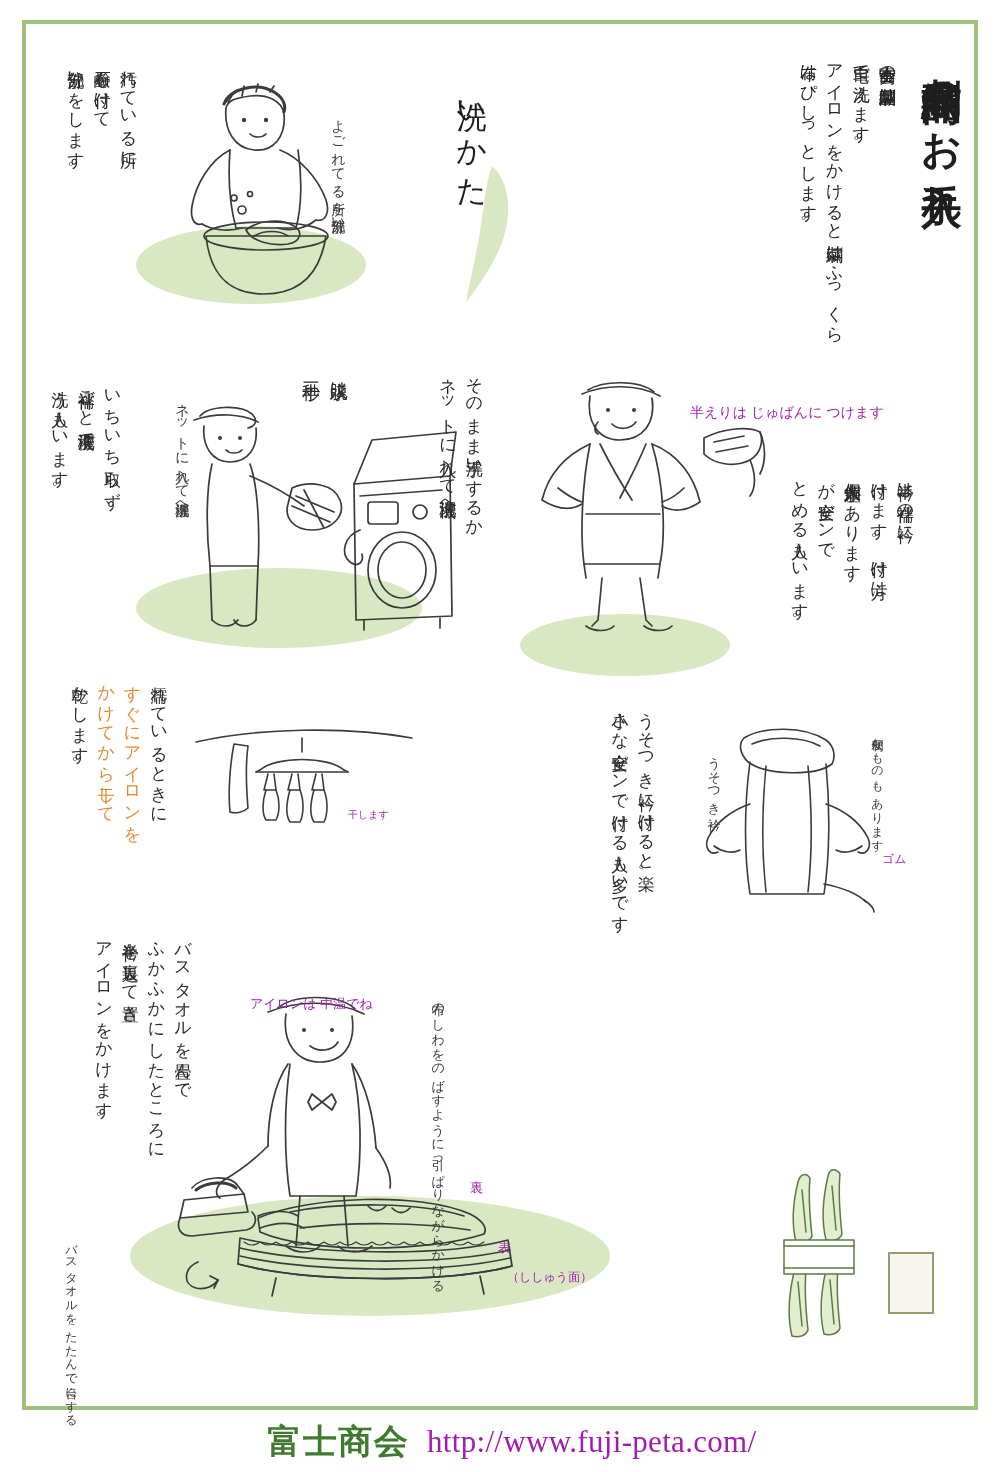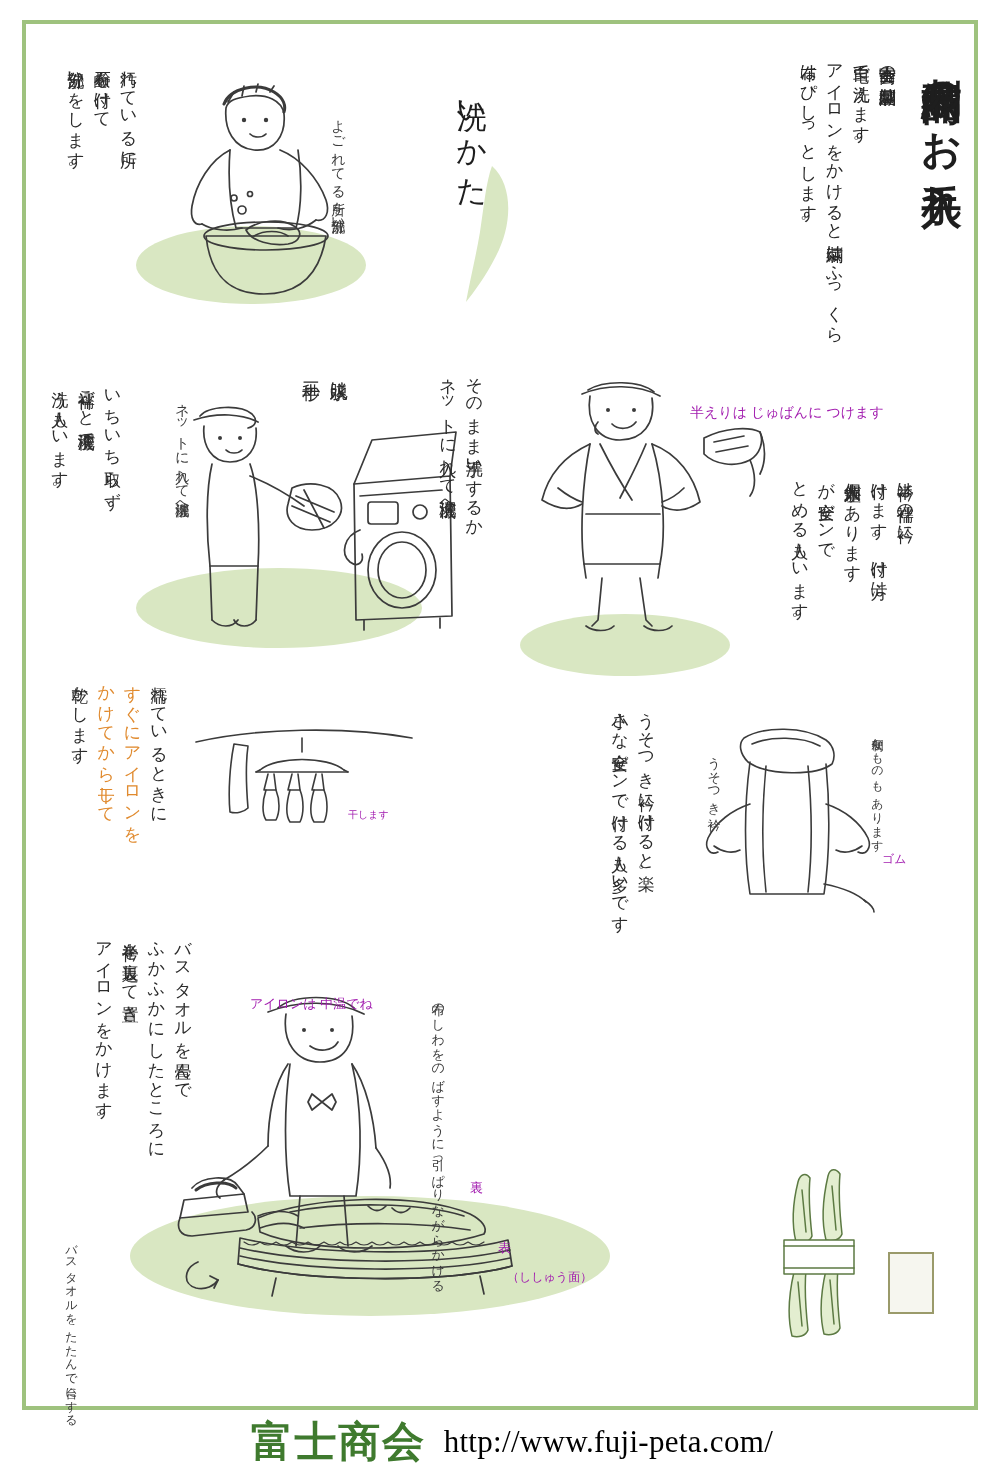--- a/index.html
+++ b/index.html
@@ -90,27 +90,27 @@
     font-size:17px; height:270px;
   }
   
   .footer {
     position:absolute; left:0; top:1412px;
     width:1000px; height:60px;
     display:flex; align-items:center; justify-content:center;
     gap:18px;
   }
   .footer .brand {
-    font-size:42px; font-weight:bold; color:#3f7a2e;
+    font-size:34px; font-weight:bold; color:#3f7a2e;
     letter-spacing:0.04em;
     font-family:Liberation Sans, sans-serif;
     margin-left:24px;
   }
   .footer .url {
-    font-size:31px; color:#000000;
+    font-size:31px; color:#a21caf;
     font-family:"Liberation Serif", serif;
     letter-spacing:0.01em;
   }
   
   .blob { position:absolute; background:#d9e7c2; border-radius:50%; }
   .ill { position:absolute; }
   .ill svg { display:block; overflow:visible; }
   .handv {
     position:absolute;
     writing-mode:vertical-rl;

